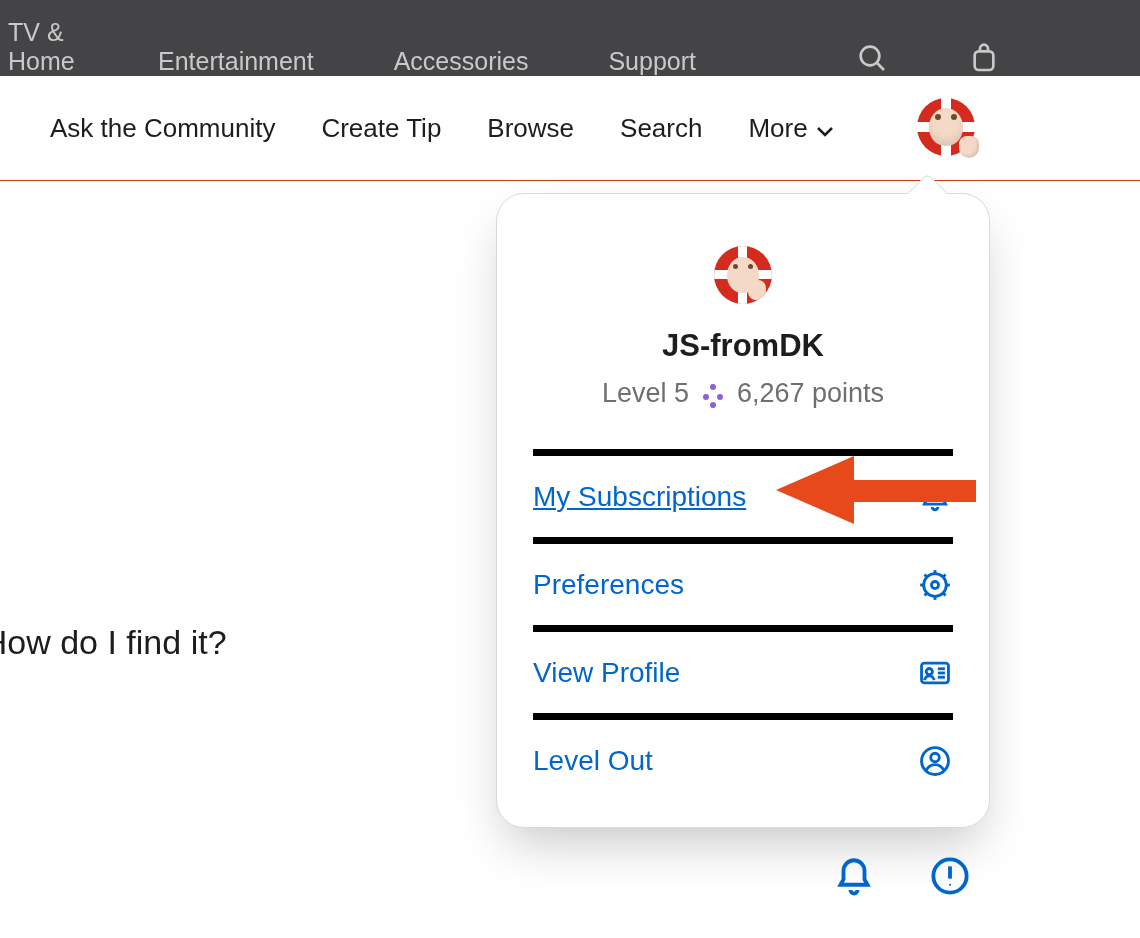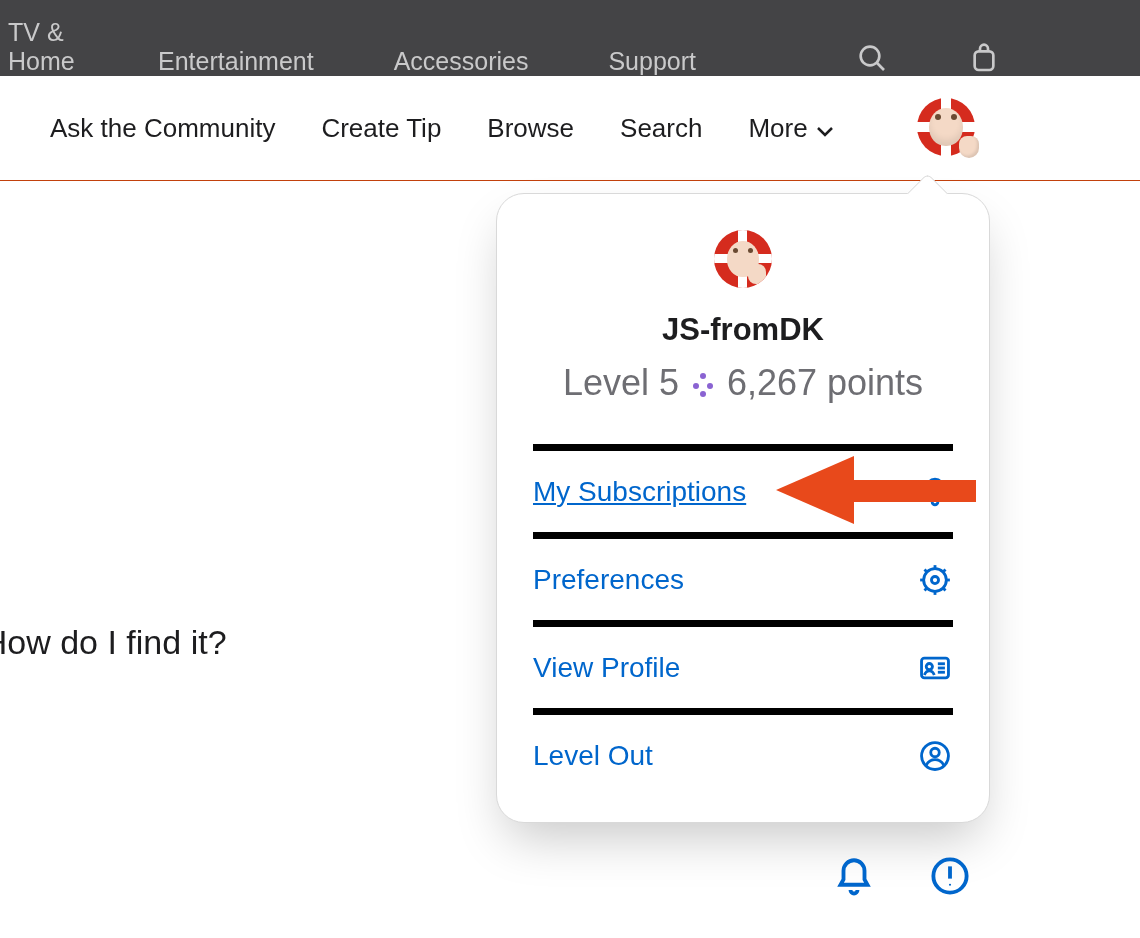--- a/index.html
+++ b/index.html
@@ -91,21 +91,21 @@
 
   
   .dropdown {
     position: absolute;
     left: 496px; top: 12px;
     width: 494px;
     background: #ffffff;
     border: 1px solid #d9d9d9;
     border-radius: 28px;
     box-shadow: 0 24px 50px -10px rgba(0,0,0,.22);
-    padding: 36px 0 26px;
+    padding: 52px 0 26px;
   }
   .dropdown::before {
     content: "";
     position: absolute;
     top: -15px; left: 416px;
     width: 28px; height: 28px;
     background: #fff;
     border-left: 1px solid #d9d9d9;
     border-top: 1px solid #d9d9d9;
     transform: rotate(45deg);
@@ -136,21 +136,21 @@
 
   .dropdown-username {
     text-align: center;
     font-size: 31px;
     font-weight: 700;
     margin-top: 24px;
     color: #1d1d1f;
   }
   .dropdown-level {
     text-align: center;
-    font-size: 36px;
+    font-size: 27px;
     color: #6e6e73;
     margin-top: 14px;
     display:flex; align-items:center; justify-content:center; gap:12px;
   }
   .level-dots {
     display:inline-flex; width:24px; height:24px; position:relative;
   }
   .level-dots span {
     width:6px; height:6px; border-radius:50%; background:#8a63d2; position:absolute;
   }

